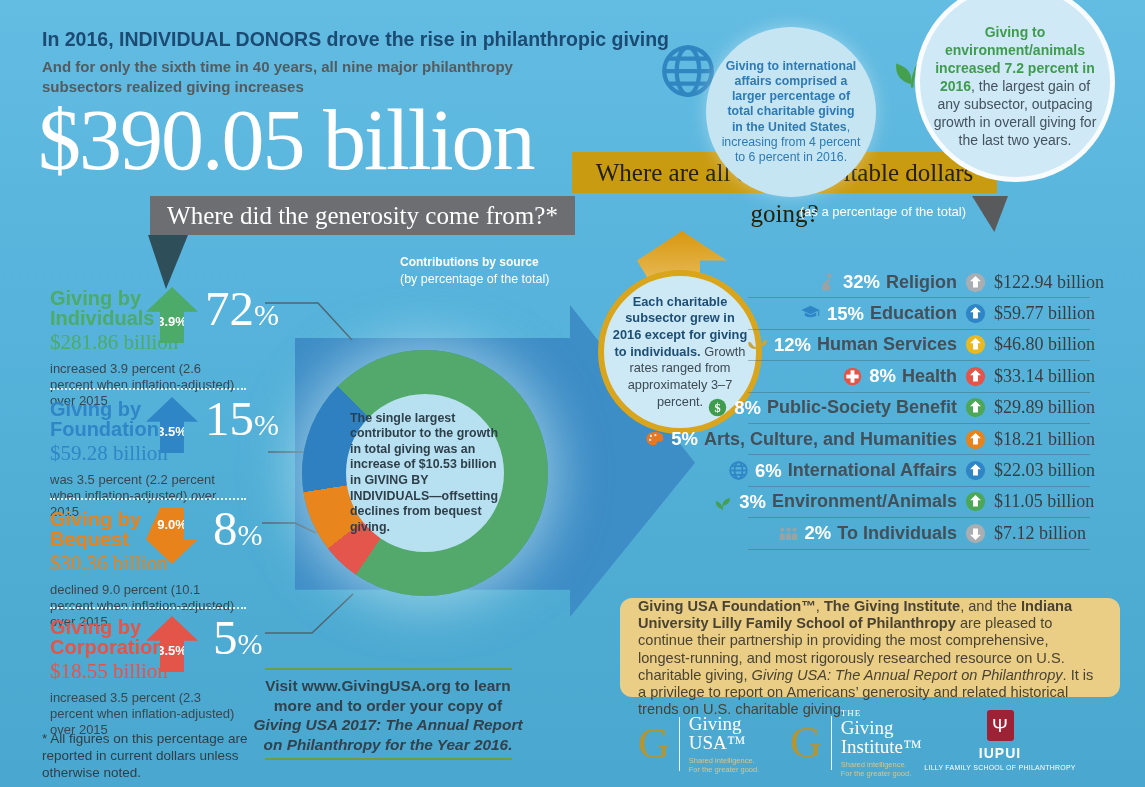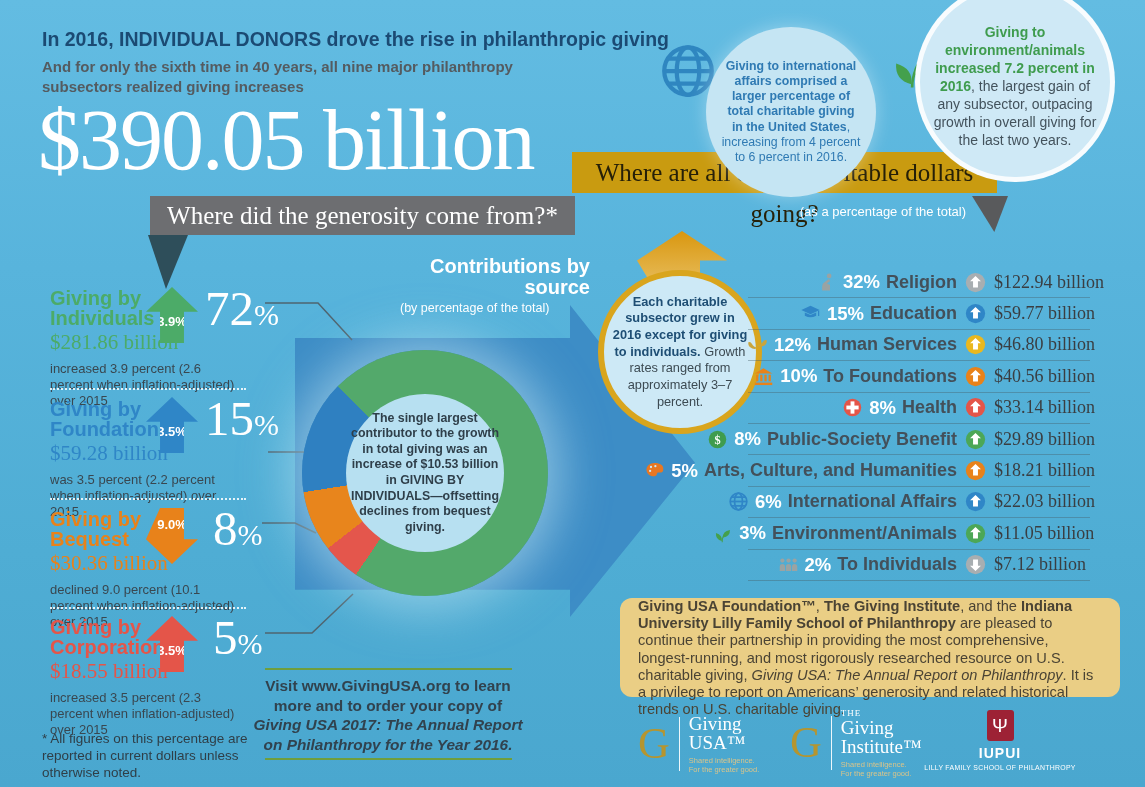--- a/index.html
+++ b/index.html
@@ -53,28 +53,28 @@
   #pct1{left:205px;top:284px;} #pct2{left:205px;top:394px;} #pct3{left:213px;top:504px;} #pct4{left:213px;top:613px;}
   .dotted{width:196px;border-top:2px dotted rgba(255,255,255,.85);}
   #dot1{left:50px;top:388px;} #dot2{left:50px;top:498px;} #dot3{left:50px;top:607px;}
   #footnote{left:42px;top:731px;width:208px;font-size:13.5px;line-height:1.25;color:#2f3e47;}
 
   
   #big-arrow{left:295px;top:305px;width:400px;height:312px;background:#3d8dc6;z-index:2;
     clip-path:polygon(0% 10.6%,68.75% 10.6%,68.75% 0%,100% 50.6%,68.75% 100%,68.75% 91.3%,0% 91.3%);}
   #connectors{left:0;top:0;width:1145px;height:787px;z-index:3;pointer-events:none;}
   #contrib-title{left:400px;top:256px;width:190px;color:#fff;z-index:4;}
-  #contrib-title .t{font-size:20px;font-weight:bold;line-height:1.05;text-align:right;}
+  #contrib-title .t{font-size:12px;font-weight:bold;line-height:1.05;}
   #contrib-title .s{font-size:12.5px;margin-top:3px;}
   #donut{left:302px;top:350px;width:246px;height:246px;border-radius:50%;z-index:5;
     background:conic-gradient(from 315deg,#53a96b 0deg 259.2deg,#e4564c 259.2deg 277.2deg,#e8851c 277.2deg 306deg,#2f80c1 306deg 360deg);
     box-shadow:0 0 46px 14px rgba(190,228,243,.55);display:flex;align-items:center;justify-content:center;}
   #donut-hole{width:158px;height:158px;border-radius:50%;background:#b7e0f1;
     display:flex;align-items:center;justify-content:center;}
-  #donut-hole .txt{width:150px;text-align:center;font-size:12.4px;font-weight:bold;line-height:1.26;color:#2f3f4a;}
+  #donut-hole .txt{width:150px;font-size:12.4px;font-weight:bold;line-height:1.26;color:#2f3f4a;}
 
   
   #gold-arrow{left:637px;top:231px;width:90px;height:74px;z-index:3;
     background:linear-gradient(180deg,#d9970f,#ecca77);
     clip-path:polygon(50% 0,100% 40%,70% 40%,70% 100%,30% 100%,0 40%);}
   #subsector-circle{left:598px;top:270px;width:164px;height:164px;border-radius:50%;background:#cde9f6;
     border:6px solid #d9a51d;box-sizing:border-box;z-index:4;display:flex;align-items:center;justify-content:center;}
   #subsector-circle .txt{width:138px;text-align:center;font-size:12.8px;line-height:1.3;}
 
   
@@ -251,37 +251,20 @@
         </svg>
       <span class="p">12%</span>
       <span class="l">Human Services</span>
       <svg class="arr" width="21" height="21" viewBox="0 0 24 24" fill="#eab81f">
           <circle cx="12" cy="12" r="11"></circle>
           <path fill="#fff" d="M12 4.5 l6.2 6.2 h-3.4 v7 h-5.6 v-7 h-3.4Z"></path>
         </svg>
       <span class="v serif">$46.80 billion</span>
     </div>
 
-    <div class="srow">
-      <svg class="icon" width="21" height="21" viewBox="0 0 24 24" fill="#e8821a">
-          <path d="M12 2.5 2 8.5 h20Z"></path>
-          <rect x="3.5" y="10" width="2.6" height="7.5"></rect>
-          <rect x="8.2" y="10" width="2.6" height="7.5"></rect>
-          <rect x="13" y="10" width="2.6" height="7.5"></rect>
-          <rect x="17.8" y="10" width="2.6" height="7.5"></rect>
-          <rect x="2" y="19" width="20" height="2.8"></rect>
-        </svg>
-      <span class="p">10%</span>
-      <span class="l">To Foundations</span>
-      <svg class="arr" width="21" height="21" viewBox="0 0 24 24" fill="#e8821a">
-          <circle cx="12" cy="12" r="11"></circle>
-          <path fill="#fff" d="M12 4.5 l6.2 6.2 h-3.4 v7 h-5.6 v-7 h-3.4Z"></path>
-        </svg>
-      <span class="v serif">$40.56 billion</span>
-    </div>
 
     <div class="srow">
       <svg class="icon" width="21" height="21" viewBox="0 0 24 24" fill="#e45549">
           <circle cx="12" cy="12" r="10"></circle>
           <rect x="9.8" y="5" width="4.4" height="14" fill="#fff"></rect>
           <rect x="5" y="9.8" width="14" height="4.4" fill="#fff"></rect>
         </svg>
       <span class="p">8%</span>
       <span class="l">Health</span>
       <svg class="arr" width="21" height="21" viewBox="0 0 24 24" fill="#e45549">

